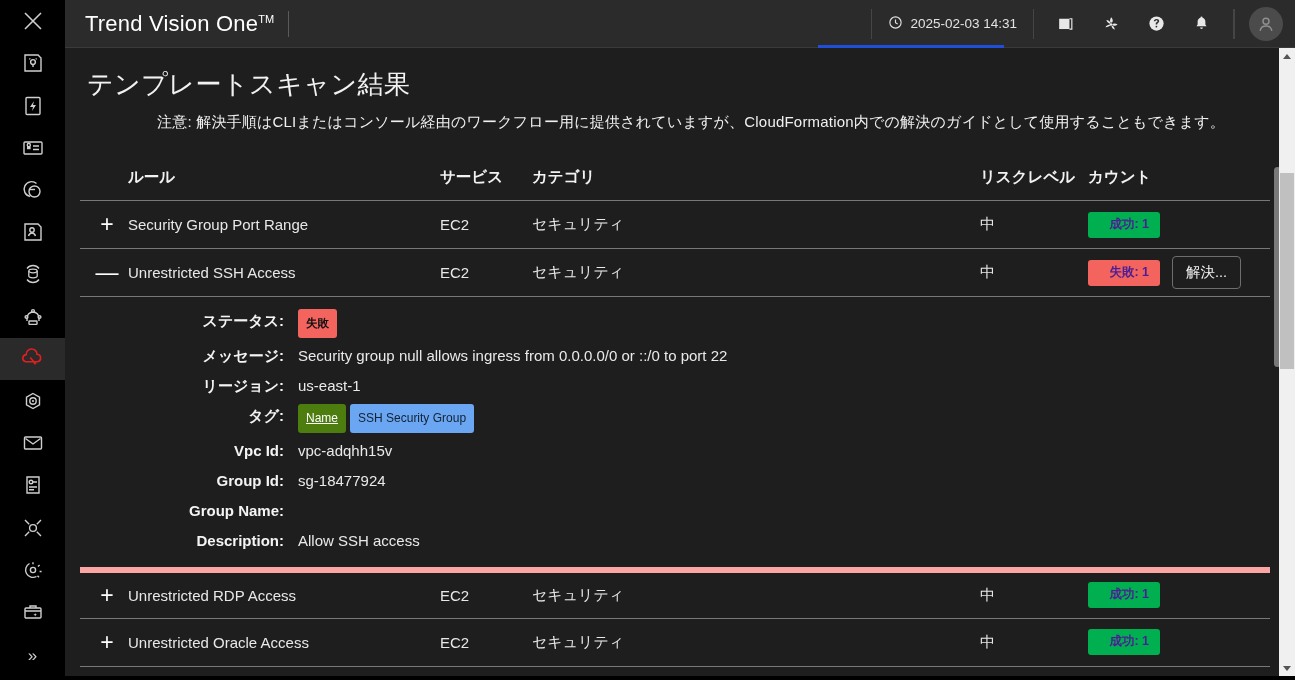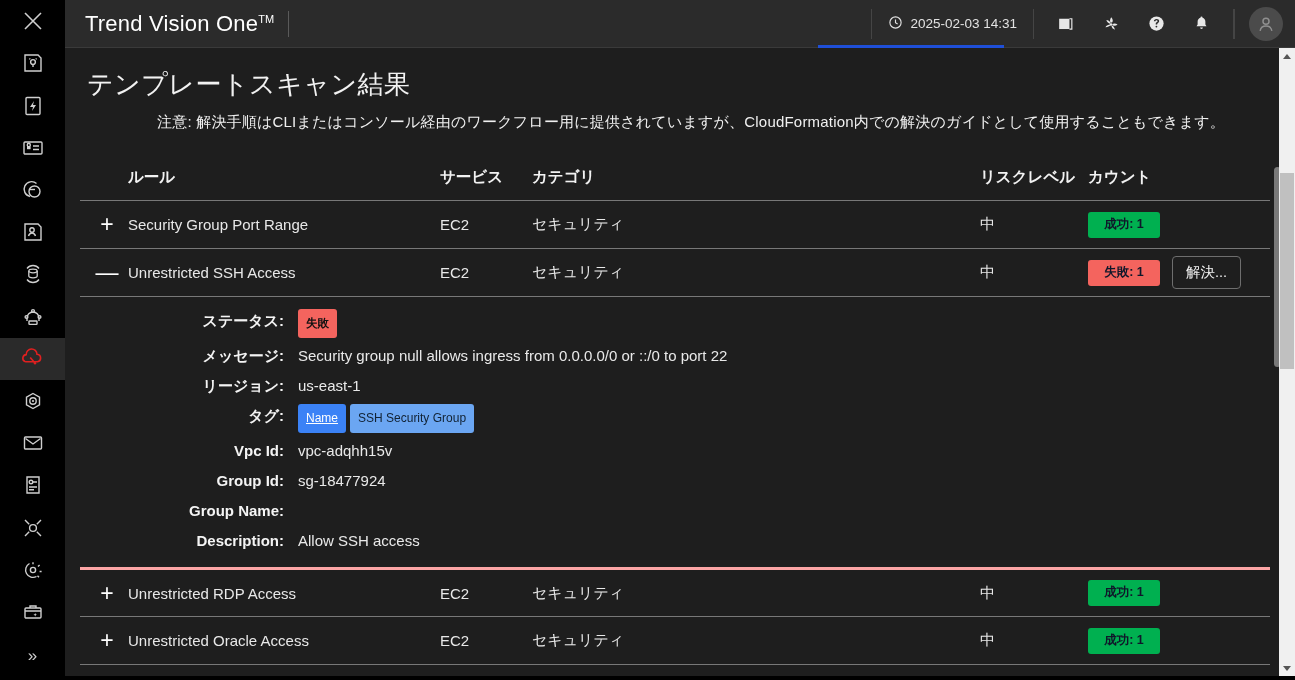--- a/index.html
+++ b/index.html
@@ -117,47 +117,47 @@
   .toggle {
     width: 24px; height: 24px; margin-left: 15px;
     display: flex; align-items: center; justify-content: center;
     color: #ffffff; font-size: 23px; line-height: 1; cursor: pointer;
     font-weight: 300; user-select: none;
   }
   .rule-name { padding-left: 0; cursor: pointer; }
 
   .badge {
     display: inline-block; padding: 4px 11px 5px 11px;
-    border-radius: 3px; font-size: 12.5px; font-weight: 700; color: #0f172a;
-    min-width: 72px; text-align: center;
+    border-radius: 3px; font-size: 12.5px; font-weight: 700; color: #4c1d95;
+    min-width: 72px; text-align: right;
   }
   .badge.pass { background: #00b050; }
   .badge.fail { background: #f4645e; }
   .count-cell { display: flex; align-items: center; gap: 12px; }
   .resolve-btn {
     background: transparent; border: 1px solid #6e6e6e; border-radius: 4px;
     color: #f0f0f0; font-size: 14.5px; padding: 6px 13px; cursor: pointer;
     font-family: inherit;
   }
 
   
-  tr.detail td { border-bottom: 3px solid #fca5a5; padding: 12px 0 14px 0; height: auto; margin-top: 48px; }
+  tr.detail td { border-bottom: 6px solid #fca5a5; padding: 12px 0 14px 0; height: auto; margin-top: 48px; }
   .detail-grid { display: grid; grid-template-columns: 218px 1fr; row-gap: 6px; column-gap: 0; }
   .dl {
     text-align: right; color: #f4f4f4; font-size: 15px; font-weight: 700;
     padding-right: 14px; line-height: 24px; white-space: nowrap;
   }
   .dv { color: #e9e9e9; font-size: 15px; line-height: 24px; }
   .badge-sm {
     display: inline-block; background: #f4645e; color: #111;
     font-size: 11.5px; font-weight: 700; padding: 2px 8px 3px 8px; border-radius: 3px;
   }
   .tag { display: inline-block; padding: 2px 8px 3px 8px; border-radius: 3px;
          font-size: 12px; margin-right: 4px; }
-  .tag.key { background: #3b82f6; color: #fff; text-decoration: underline; }
+  .tag.key { background: #4d7c0f; color: #fff; text-decoration: underline; }
   .tag.val { background: #6ba6f2; color: #123; }
 
   
   .vscroll-inner {
     position: absolute; top: 119px; right: 14px; width: 7px; height: 200px;
     background: #7a7a7a; border-radius: 4px;
   }
   .vscroll-browser {
     position: absolute; top: 48px; right: 0; width: 16px; bottom: 0;
     background: #f0f0f0;

